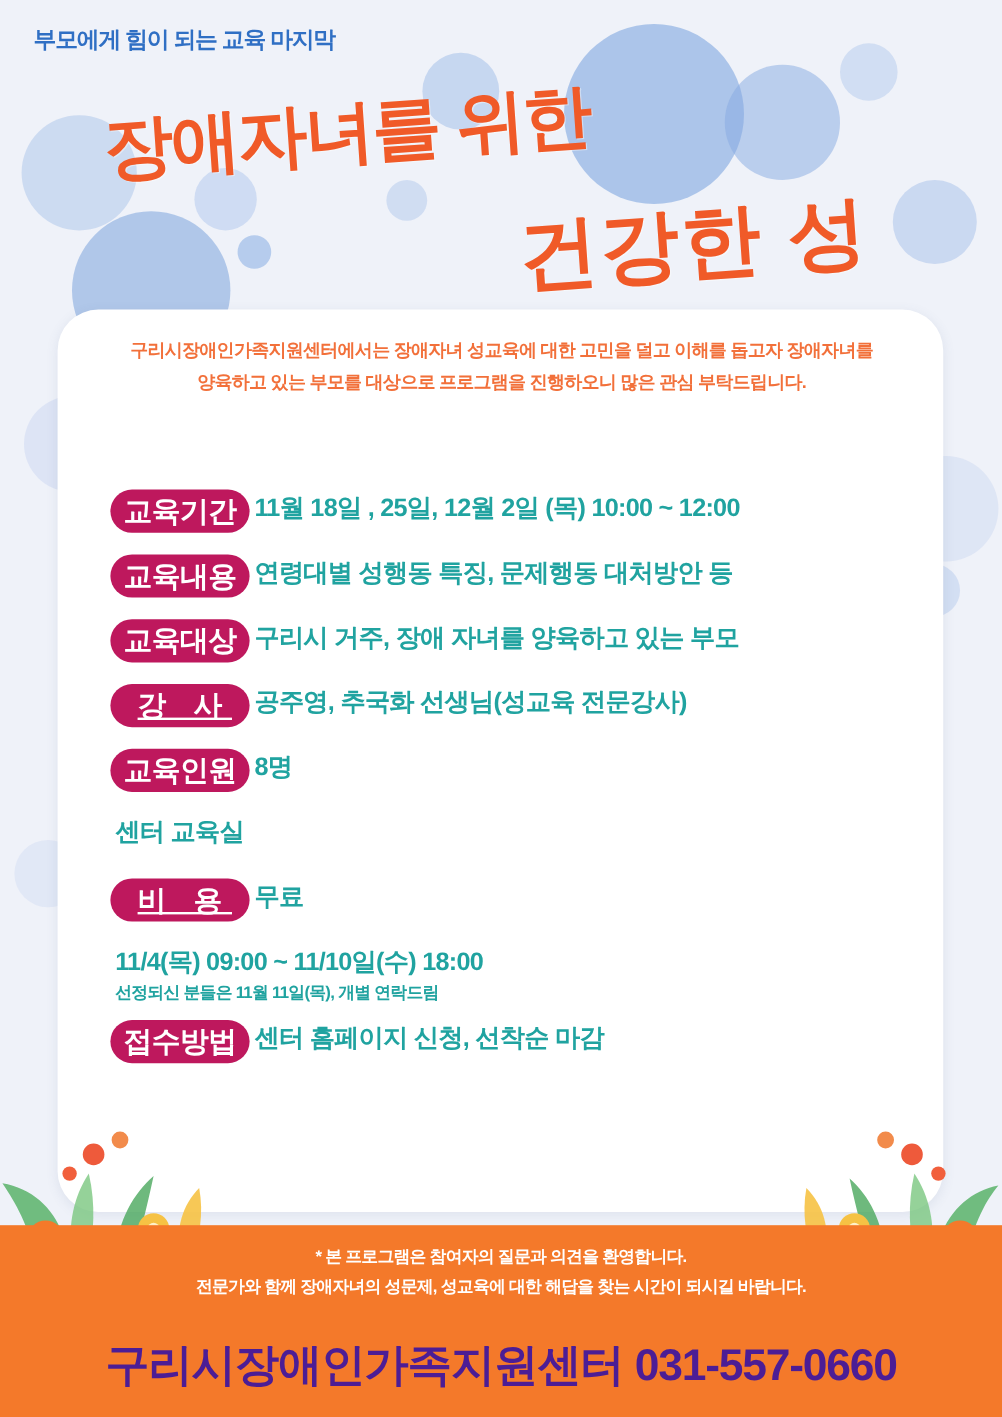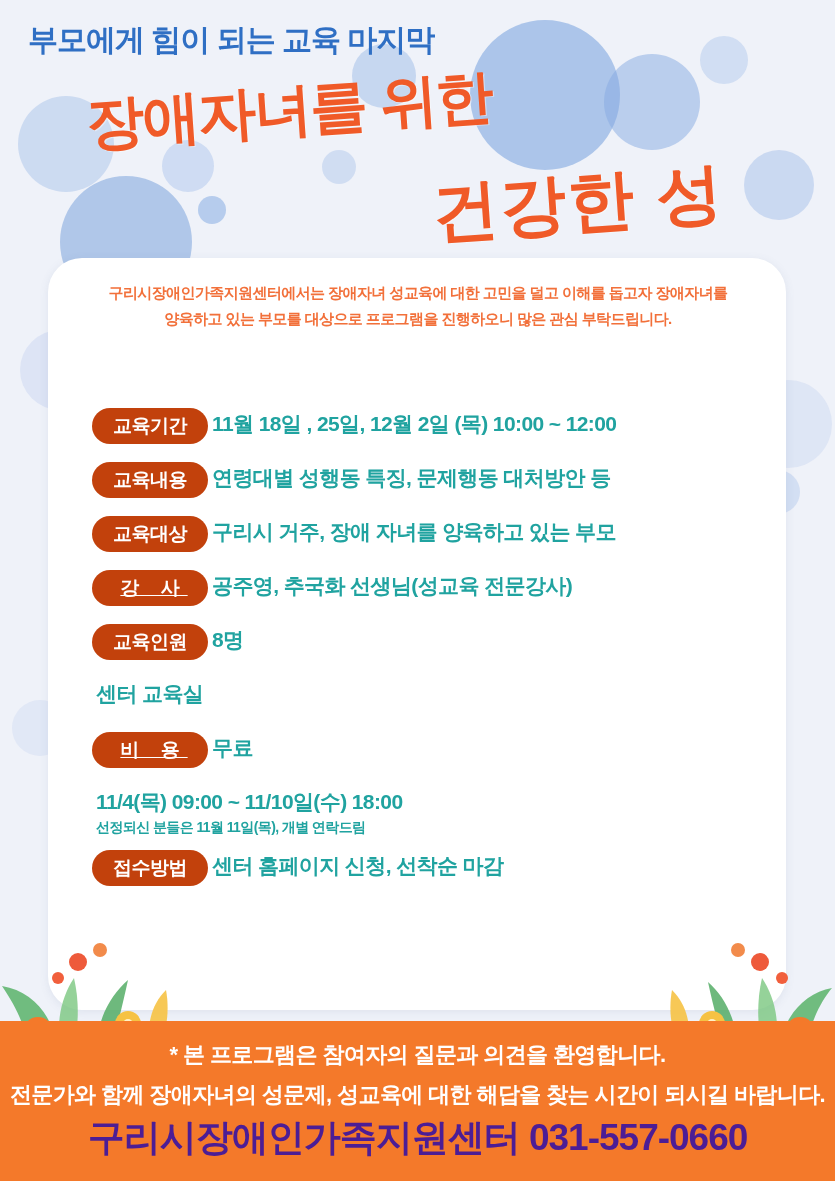--- a/index.html
+++ b/index.html
@@ -39,21 +39,21 @@
   .b10{ left: 744px; top: 150px; width: 70px;  height: 70px;  background: #a5c0ea; opacity:.5;}
   .b11{ left: 20px;  top: 330px; width: 80px;  height: 80px;  background: #cdd9f2; opacity:.55;}
   .b12{ left: 744px; top: 380px; width: 88px;  height: 88px;  background: #cdd9f2; opacity:.5;}
   .b13{ left: 756px; top: 470px; width: 44px;  height: 44px;  background: #b8cbee; opacity:.5;}
   .b14{ left: 12px;  top: 700px; width: 56px;  height: 56px;  background: #d4deF4; opacity:.5;}
 
   
   .eyebrow {
     position: absolute;
     left: 28px; top: 20px;
-    font-size: 30px;
+    font-size: 19px;
     font-weight: bold;
     color: #2f6fc4;
     letter-spacing: -1px;
     white-space: nowrap;
   }
   .title-1 {
     position: absolute;
     left: 86px; top: 72px;
     font-size: 58px;
     font-weight: bold;
@@ -109,23 +109,23 @@
     display: flex;
     align-items: flex-start;
     margin-bottom: 10px;
     min-height: 44px;
   }
   .tag {
     flex: 0 0 auto;
     width: 116px;
     height: 36px;
     border-radius: 18px;
-    background: #c2410c;
+    background: #be185d;
     color: #fff;
-    font-size: 19px;
+    font-size: 24px;
     font-weight: bold;
     letter-spacing: -0.5px;
     display: flex;
     align-items: center;
     justify-content: center;
     margin-top: 2px;
   }
   .tag.spaced { letter-spacing: 8px; text-indent: 8px; text-decoration: underline; }
   .vals {
     margin-left: 4px;
@@ -157,21 +157,21 @@
     height: 160px;
     background: #f4792a;
     border-top-left-radius: 0;
   }
   .footer-note {
     position: absolute;
     left: 0; top: 14px;
     width: 835px;
     text-align: center;
     color: #ffffff;
-    font-size: 22px;
+    font-size: 14px;
     font-weight: bold;
     letter-spacing: -0.6px;
     line-height: 1.8;
   }
   .footer-main {
     position: absolute;
     left: 0; bottom: 18px;
     width: 835px;
     text-align: center;
     color: #4c1d95;

